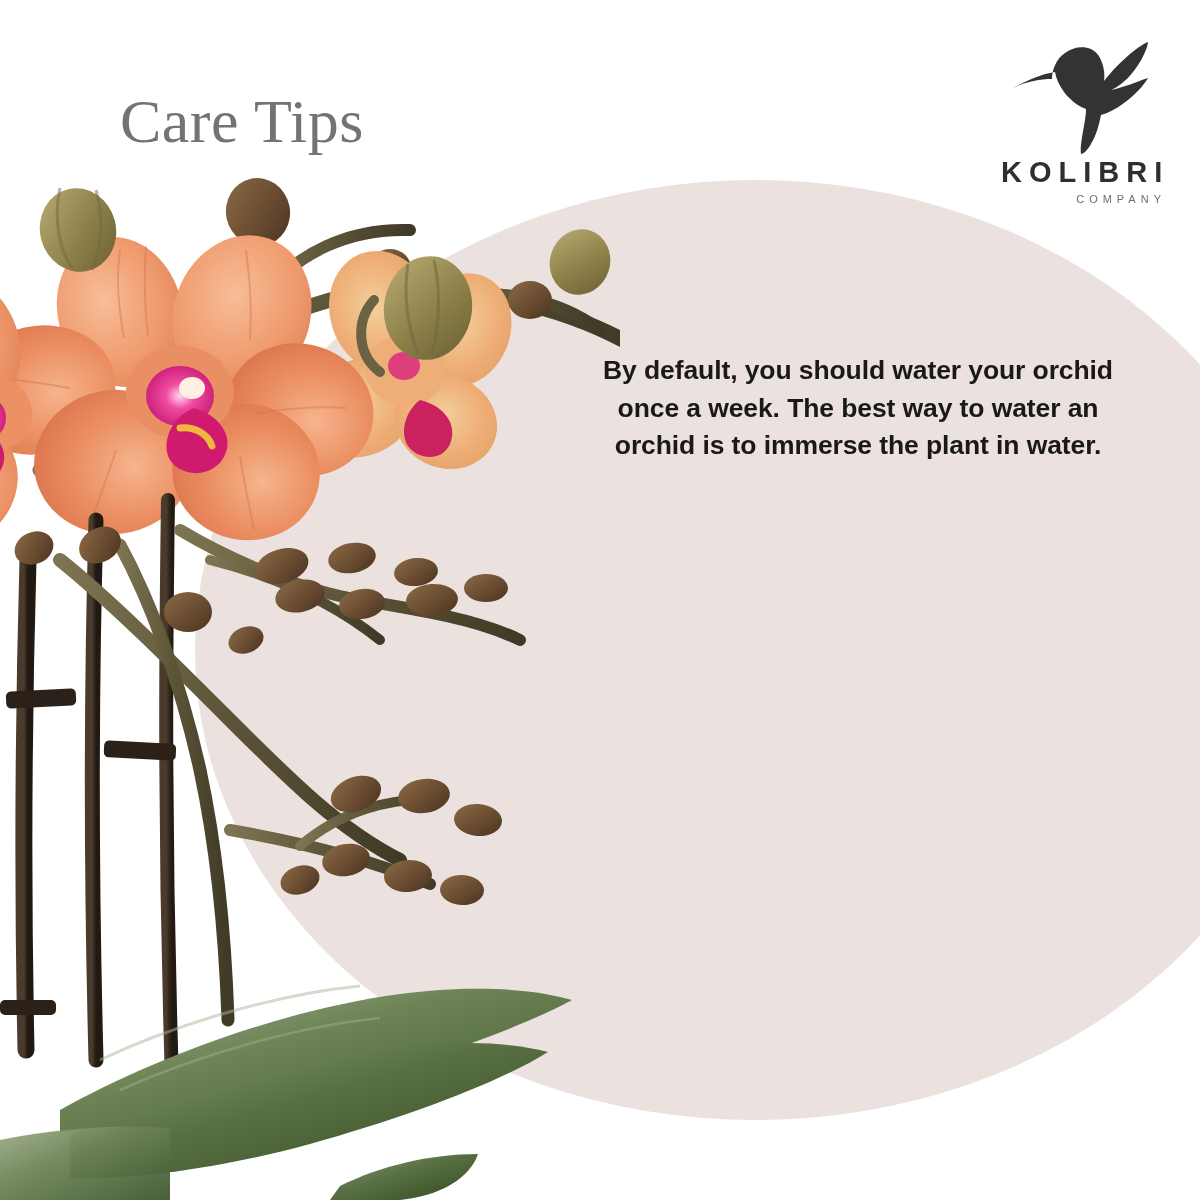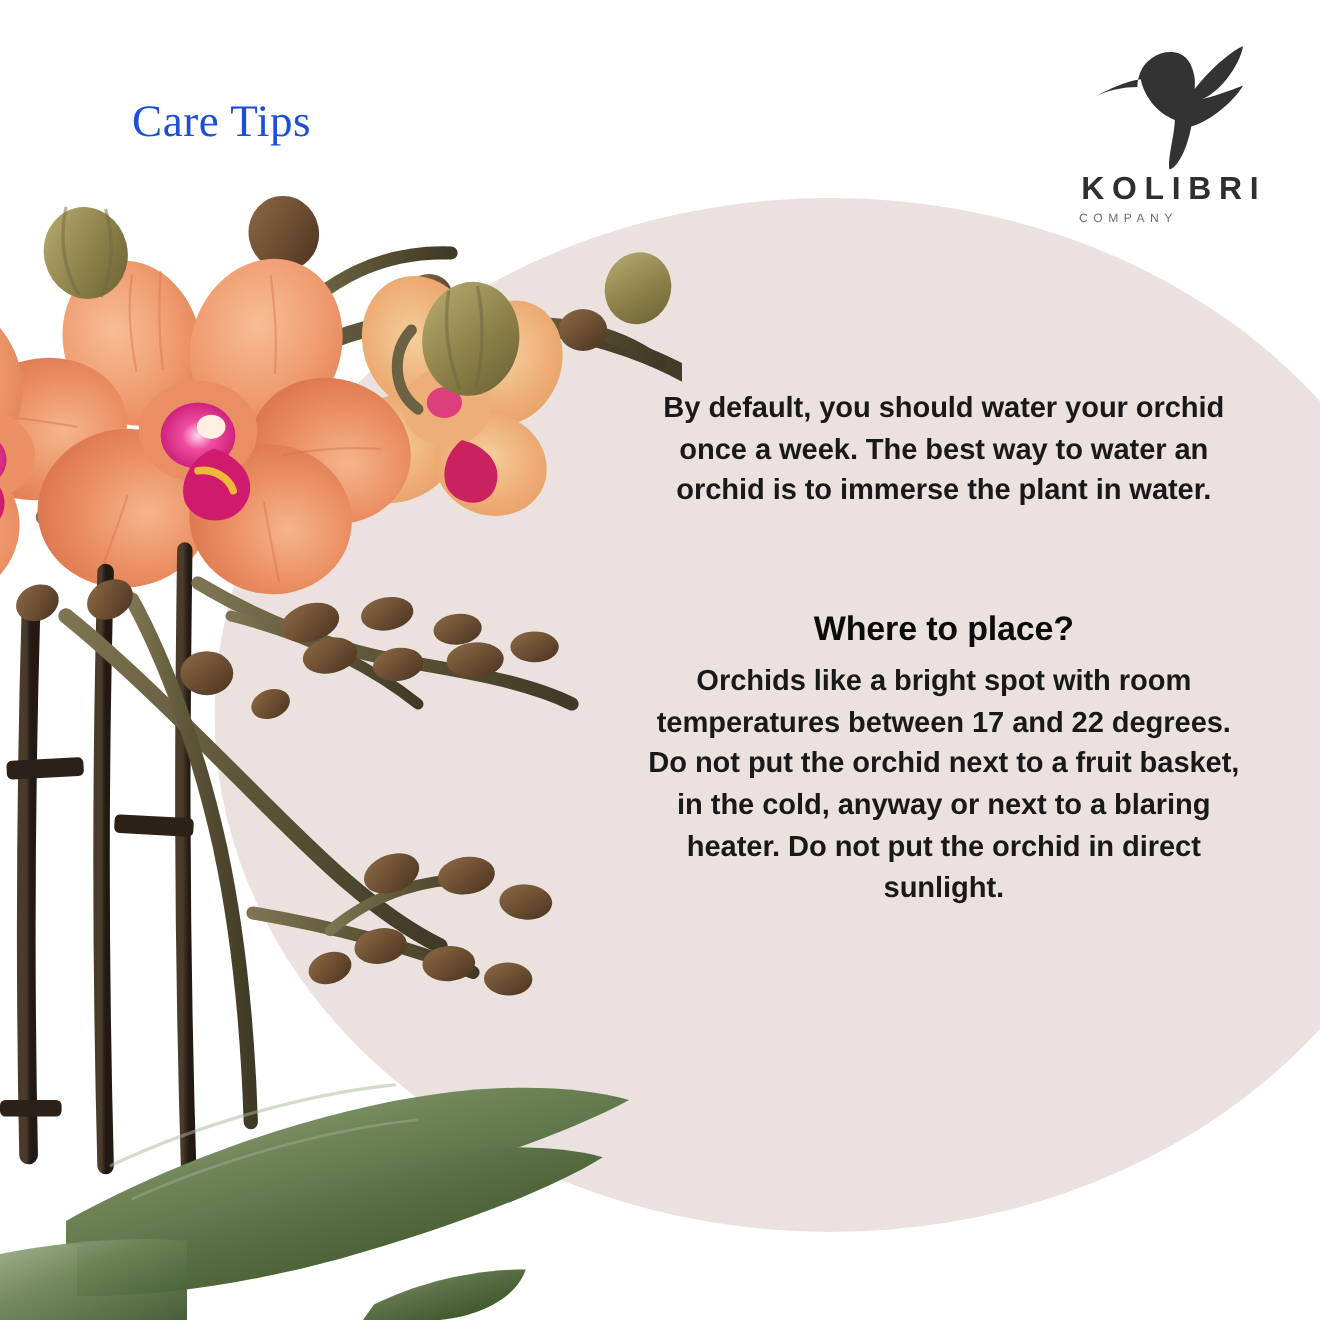--- a/index.html
+++ b/index.html
@@ -19,35 +19,35 @@
     border-radius:50%;
     background:#ebe2df;
     z-index:1;
   }
 
   
   .title{
     position:absolute;
     left:120px; top:86px;
     font-family:"Liberation Serif", serif;
-    font-size:41px;
+    font-size:62px;
     font-weight:400;
-    color:#1d4ed8;
+    color:#737373;
     letter-spacing:0.5px;
     z-index:6;
     white-space:nowrap;
   }
 
   
   .logo{
     position:absolute;
-    right:52px; top:26px;
+    right:34px; top:26px;
     width:172px;
     z-index:6;
-    text-align:left;
+    text-align:right;
   }
   .logo-mark{display:block;margin:0 auto;}
   .logo-name{
     font-family:"Liberation Sans", sans-serif;
     font-size:29px;
     font-weight:700;
     letter-spacing:7px;
     color:#2f2f2f;
     margin-top:4px;
     text-indent:7px;
@@ -313,20 +313,16 @@
   </svg>
 
   <div class="copy">
 
     <div>
       <p class="sec-body">By default, you should water your orchid once a week. The best way to water an orchid is to immerse the plant in water.</p>
     </div>
 
     <div class="sec-gap"></div>
 
-    <div id="section-where">
-      <h2 class="sec-head">Where to place?</h2>
-      <p class="sec-body">Orchids like a bright spot with room temperatures between 17 and 22 degrees. Do not put the orchid next to a fruit basket, in the cold, anyway or next to a blaring heater. Do not put the orchid in direct sunlight.</p>
-    </div>
 
   </div>
 
 </div>
 
 </body></html>

